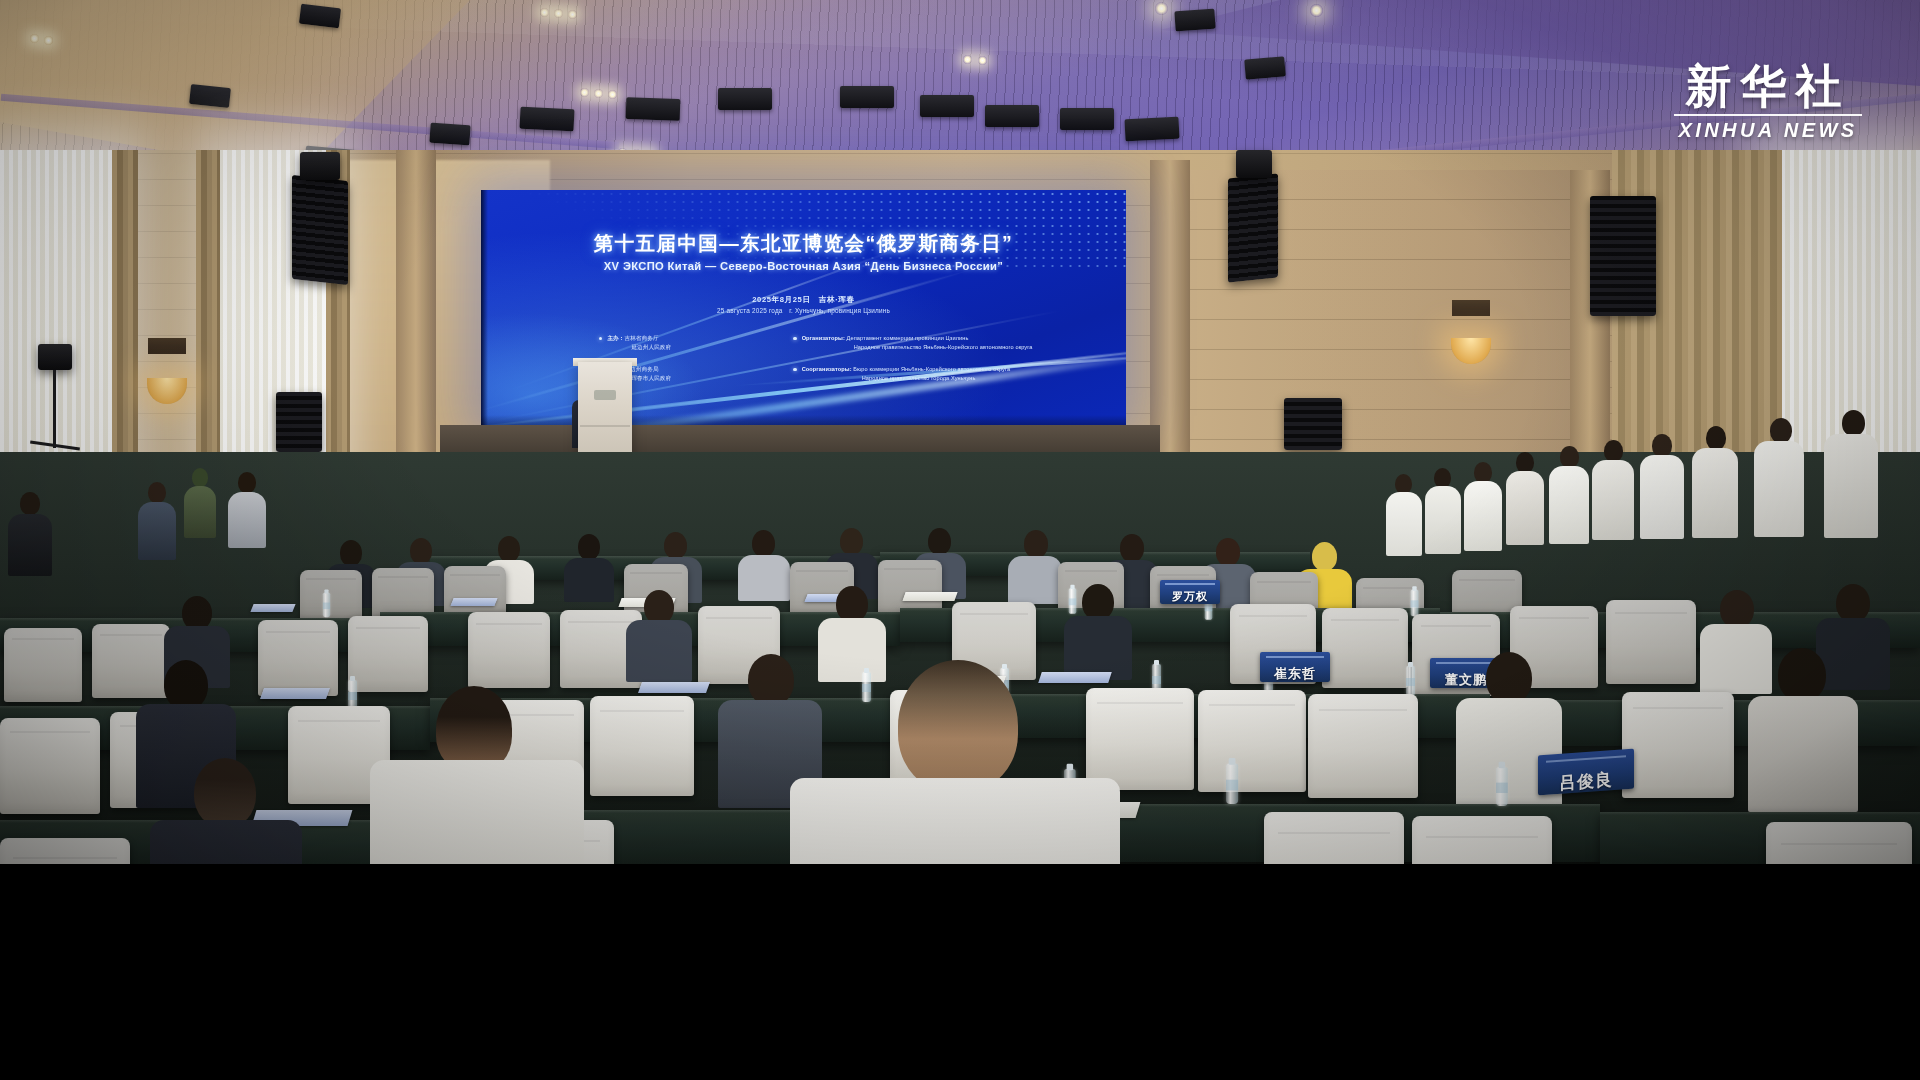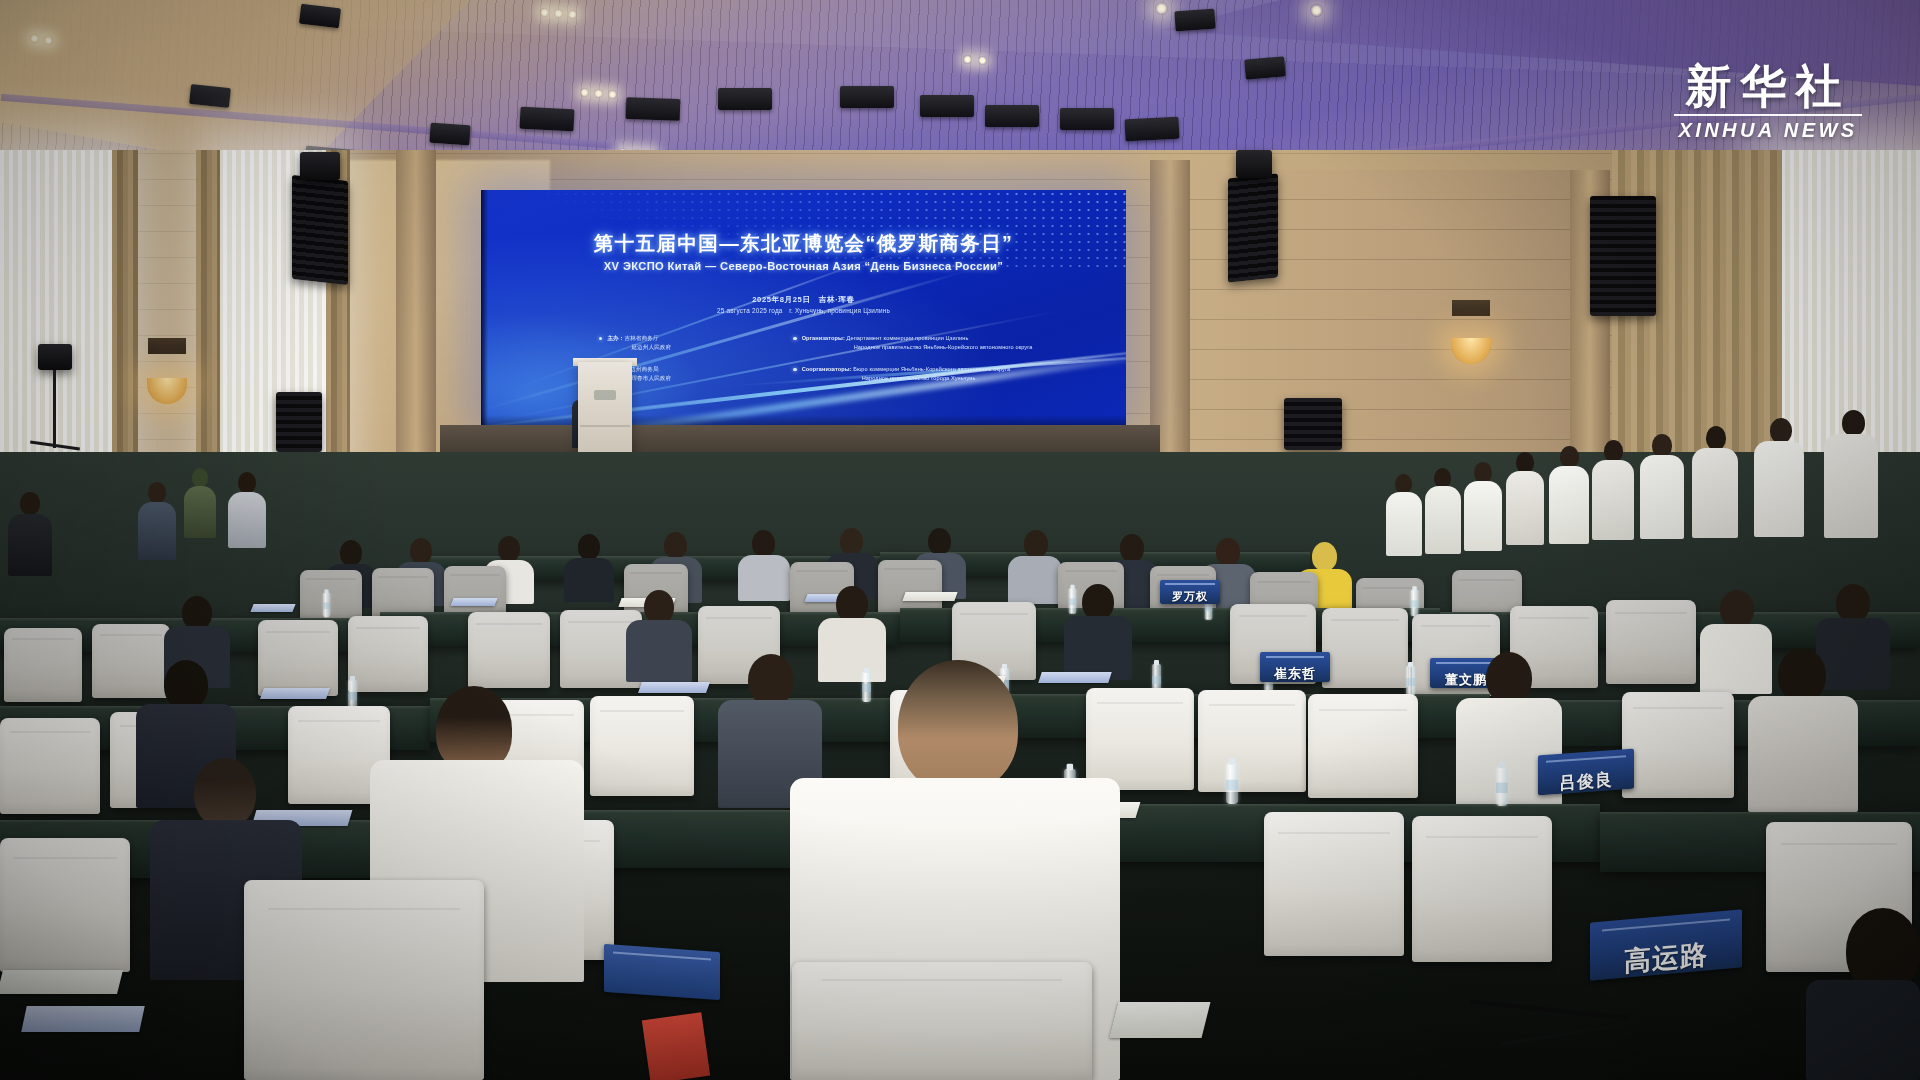--- a/index.html
+++ b/index.html
@@ -1,20 +1,20 @@
 <!DOCTYPE html>
 <html><head>
 <meta charset="utf-8">
 <title>Conference Hall Broadcast Frame</title>
 <style>
   * { margin:0; padding:0; box-sizing:border-box; }
   html,body { width:1920px; height:1080px; overflow:hidden; background:#000;
               font-family:"Liberation Sans", sans-serif; }
 
-  #stage { position:relative; width:1920px; height:1080px; overflow:hidden; }
+  #stage { position:relative; width:1920px; height:864px; overflow:hidden; }
 
   
   .room {
     position:absolute; inset:0;
     background:
       linear-gradient(180deg,#6b4f7a 0%, #7a5c86 3%, #5b4a86 8%, #4e4386 13%, #6a5a8e 18%, #8d7a7a 24%, #b09a72 30%, #c9b184 36%, #bda678 45%, #9d8a6a 60%, #4a4a46 75%, #232323 88%, #101010 100%);
   }
 
   
   .ceiling {

